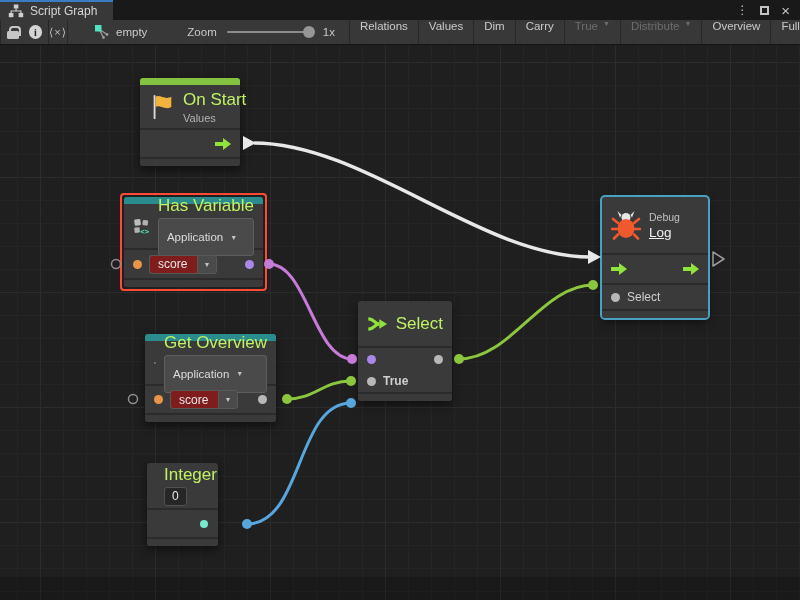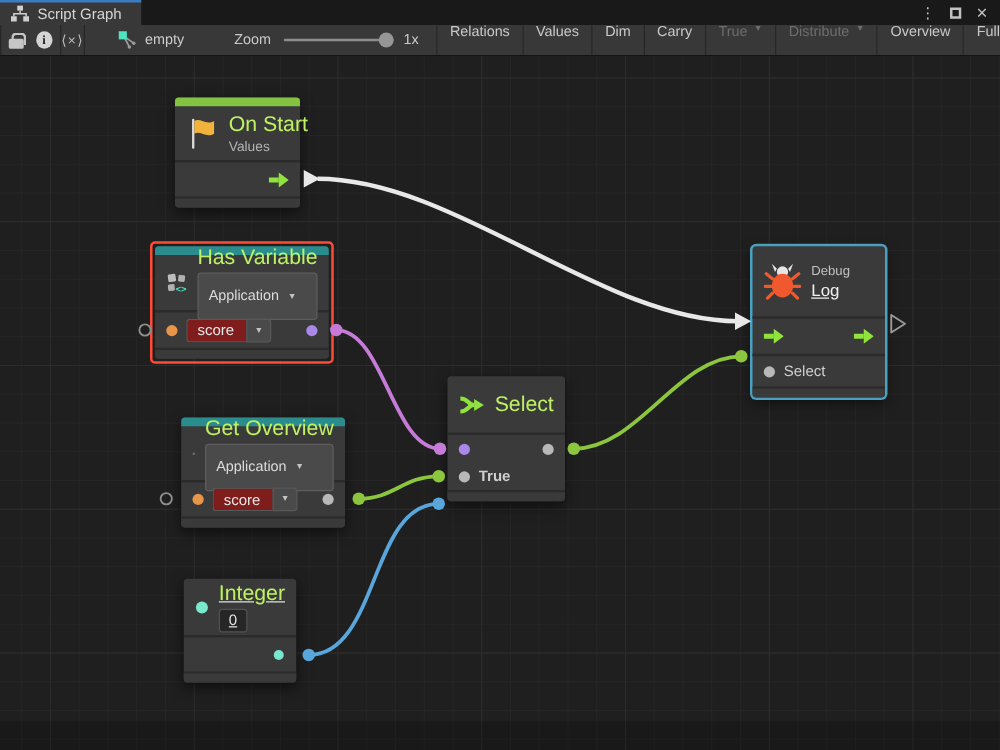--- a/index.html
+++ b/index.html
@@ -276,21 +276,21 @@
         <span class="dot dot-gray"></span>
       </div>
       <div class="row" style="height:22px;font-weight:bold;">
         <span class="dot dot-gray"></span>
         <span class="plabel">True</span>
       </div>
     </div>
     <div class="footer"></div>
   </div>
 
-  <div class="node" style="left:147px; top:463px; width:90px;text-decoration:underline;">
+  <div class="node" style="left:147px; top:463px; width:71px;">
     <div class="head" style="height:45px;">
       <svg width="30" height="30" viewBox="0 0 30 30">
         <circle cx="15" cy="15" r="13" fill="var(--port-mint)"></circle>
       </svg>
       <div class="titles">
         <span class="ntitle">Integer</span>
         <span class="ibox">0</span>
       </div>
     </div>
     <div class="sep"></div>

